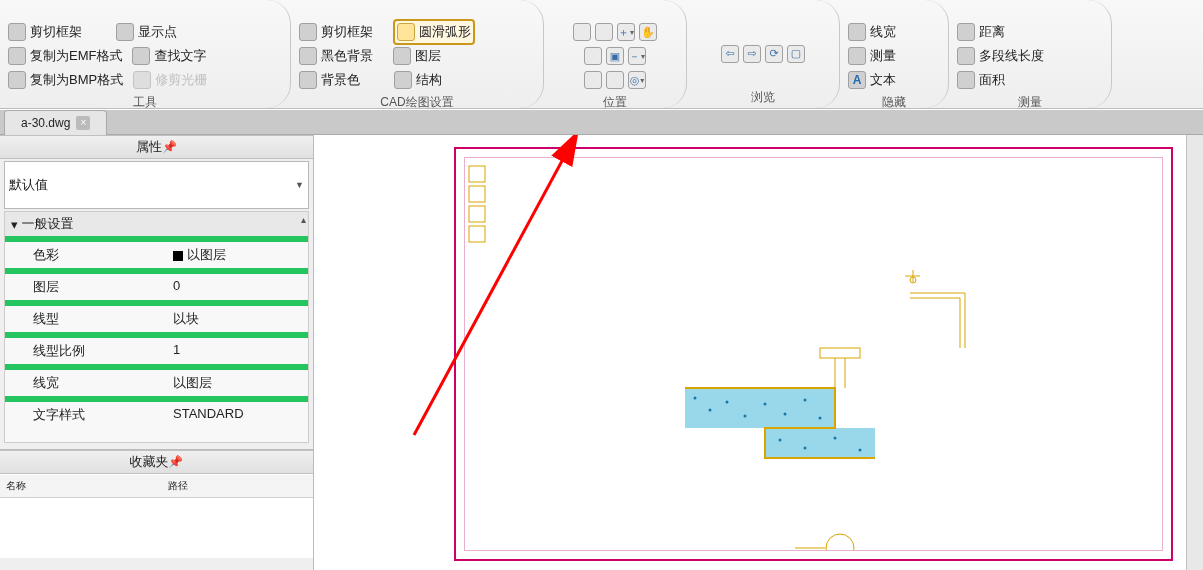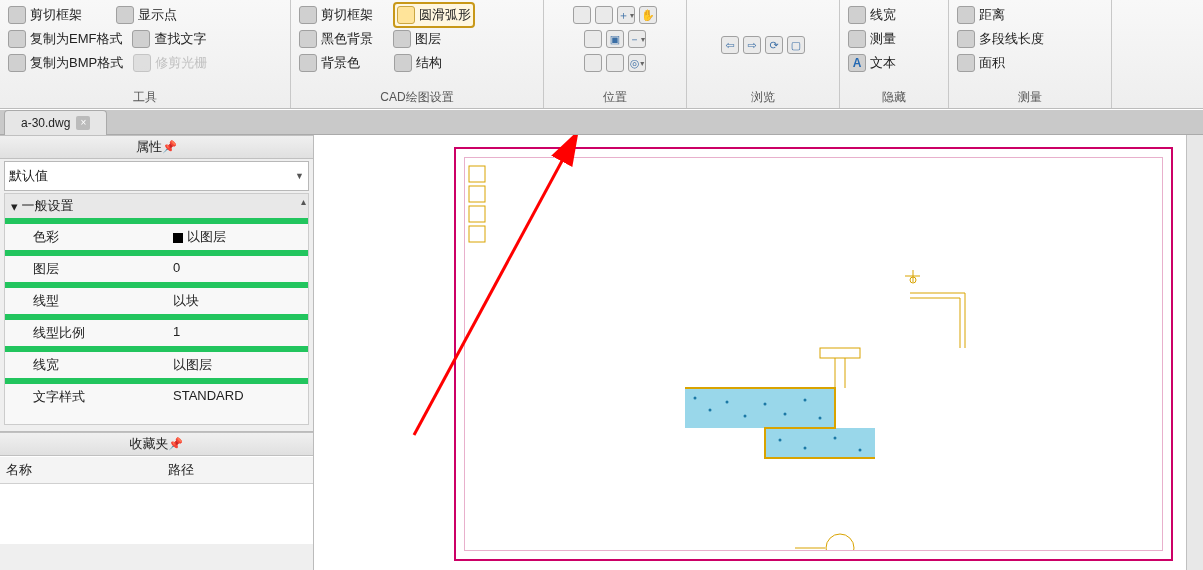--- a/index.html
+++ b/index.html
@@ -19,21 +19,22 @@
     border-bottom: 1px solid #bcbcbc;
   }
   .ribbon-row {
     display: flex;
     align-items: stretch;
   }
   .ribbon-group {
     display: flex;
     flex-direction: column;
     border-right: 1px solid #c8c8c8;
-    padding: 3px 6px 2px 6px;
+    padding: 20px 6px 2px 6px;
+    border-radius: 24px;
   }
   .ribbon-group-body {
     display: flex;
     flex-direction: column;
     gap: 0px;
     flex: 1;
   }
   .ribbon-group-label {
     text-align: center;
     font-size: 12px;
@@ -144,21 +145,21 @@
   }
   .pin-icon { font-size: 12px; color: #555; }
   .combo {
     background: #fff;
     border: 1px solid #b8b8b8;
     height: 20px;
     margin: 2px 4px;
     display: flex;
     align-items: center;
     justify-content: space-between;
-    padding: 4px 4px;
+    padding: 13px 4px;
     font-size: 13px;
   }
   .combo .caret { font-size: 9px; color: #555; }
   .prop-grid {
     position: relative;
     background: #f8f8f8;
     border: 1px solid #ccc;
     margin: 0 4px;
     font-size: 13px;
     height: 230px;
@@ -183,21 +184,21 @@
   .prop-val { flex:1; padding-left: 6px; }
   .black-swatch {
     display:inline-block; width:10px; height:10px; background:#000; margin-right:4px; vertical-align:middle;
   }
   .favorites {
     margin-top: 6px;
     border-top: 1px solid #bbb;
   }
   .fav-cols {
     display:flex;
-    font-size:13px;
+    font-size:10px;
     border-bottom: 1px solid #d0d0d0;
     border-top: 1px solid #fff;
     background:#f4f4f4;
   }
   .fav-cols > div { padding:4px 6px; }
   .fav-cols > div:first-child { width:150px; }
   
   .canvas-wrap {
     flex: 1;
     background: #fff;

